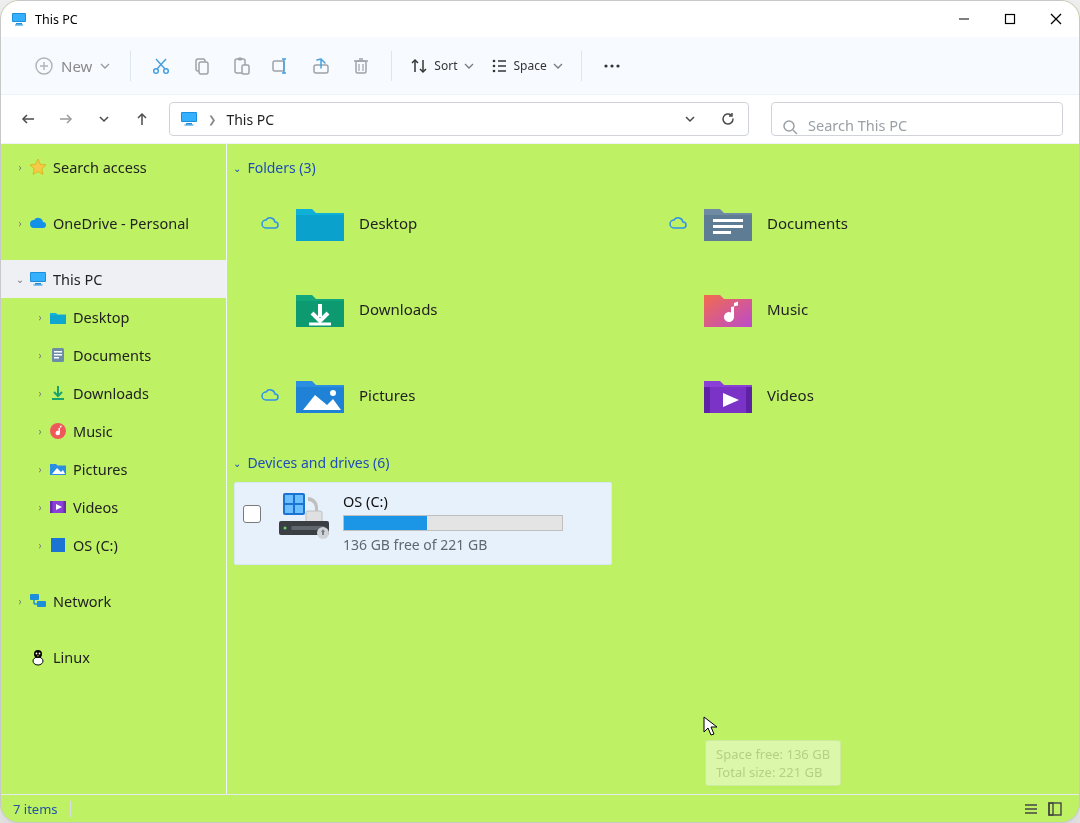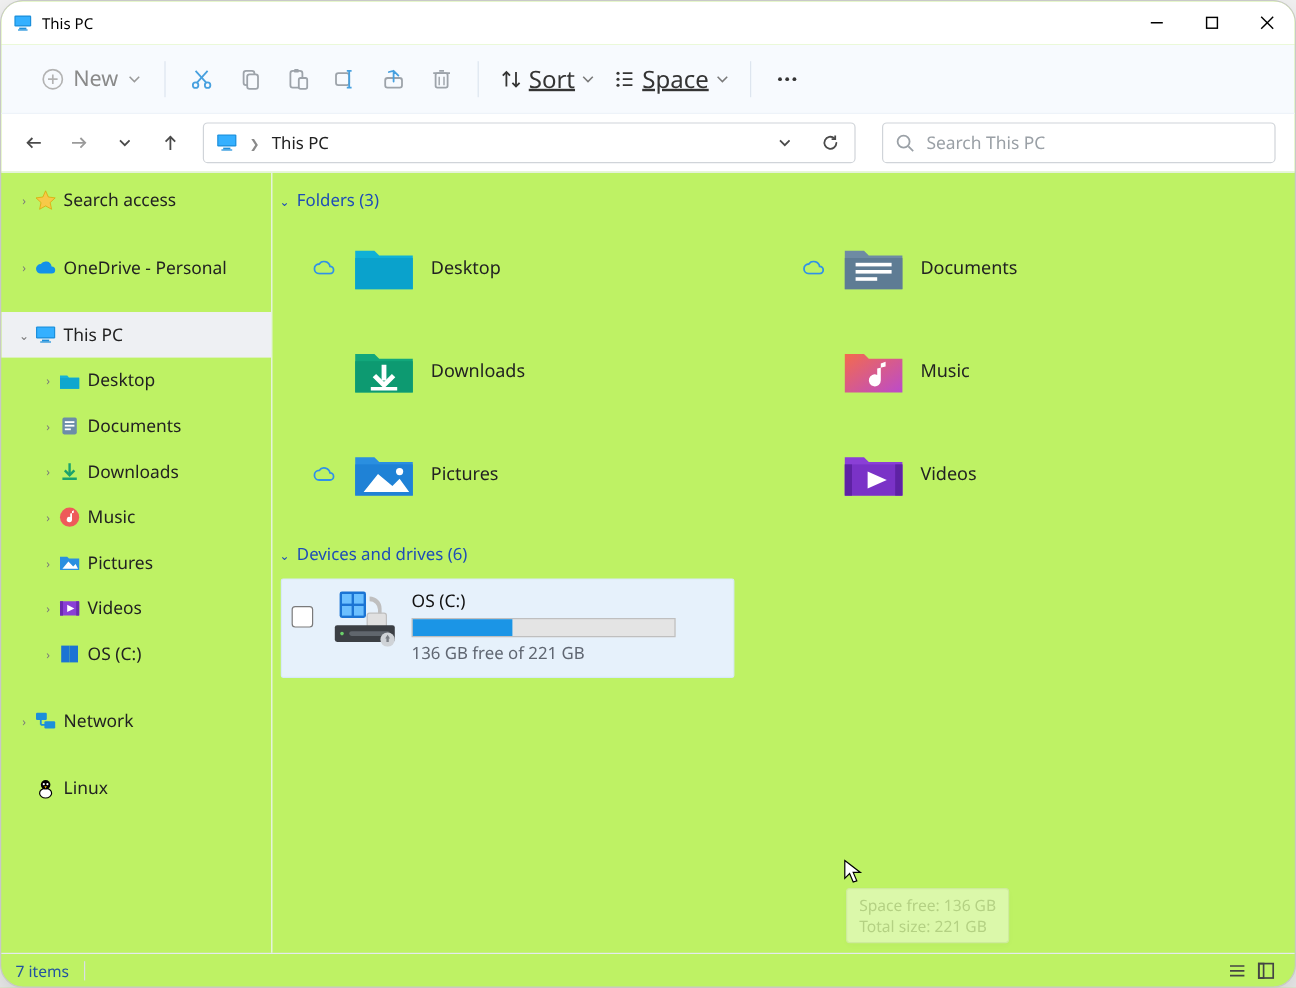--- a/index.html
+++ b/index.html
@@ -29,23 +29,23 @@
   
   .toolbar {
     height: 58px; display: flex; align-items: center;
     padding: 0 16px 0 24px; gap: 0;
     background: #f7fafe;
     border-bottom: 1px solid #eef3f9;
   }
   .tb-btn { height: 36px; display: flex; align-items: center; justify-content: center; position: relative; }
   .tb-btn.icon-only { width: 40px; }
   .tb-new { gap: 8px; padding: 0 10px; color: #8a8a8a; }
-  .tb-new-label { font-size: 18px; }
+  .tb-new-label { font-size: 15px; }
   .sep { width: 1px; height: 30px; background: #dde5ef; margin: 0 10px; }
-  .tb-drop { gap: 6px; padding: 0 8px; color: #343434; font-size: 20px; text-decoration: underline; }
+  .tb-drop { gap: 6px; padding: 0 8px; color: #343434; font-size: 12px; }
 
   
   .monitor-mini { width:16px; height:16px; }
 
   
   .navrow {
     height: 48px; display: flex; align-items: center;
     padding: 0 16px 0 10px; gap: 4px;
     background: #ffffff;
   }
@@ -55,21 +55,21 @@
   }
   .addrbox, .searchbox {
     height: 34px; border: 1px solid #d0d4d9; border-radius: 4px;
     background: #fff; display: flex; align-items: center;
   }
   .addrbox { flex: 1; margin-left: 6px; padding: 0 6px 0 10px; gap: 10px; }
   .addrbox .crumb-sep { color: #8a8a8a; font-size: 10px; }
   .addrbox .crumb-text { font-size: 14px; color: #222; }
   .addrbox .flex { flex: 1; }
   .addrbox .addr-btn { width: 28px; height: 28px; display: flex; align-items: center; justify-content: center; color: #5a5a5a; border-radius: 4px; }
-  .searchbox { width: 328px; margin-left: 18px; padding: 0 10px; gap: 10px; color: #9aa0a6; }
+  .searchbox { width: 292px; margin-left: 18px; padding: 0 10px; gap: 10px; color: #9aa0a6; align-items: flex-end; }
   .searchbox input {
     border: none; outline: none; flex: 1; font-size: 14.5px; color: #222;
     background: transparent;
   }
   .searchbox input::placeholder { color: #9aa0a6; }
 
   
   .body {
     flex: 1; display: flex; min-height: 0;
     border-top: 1px solid #eef3f9;

